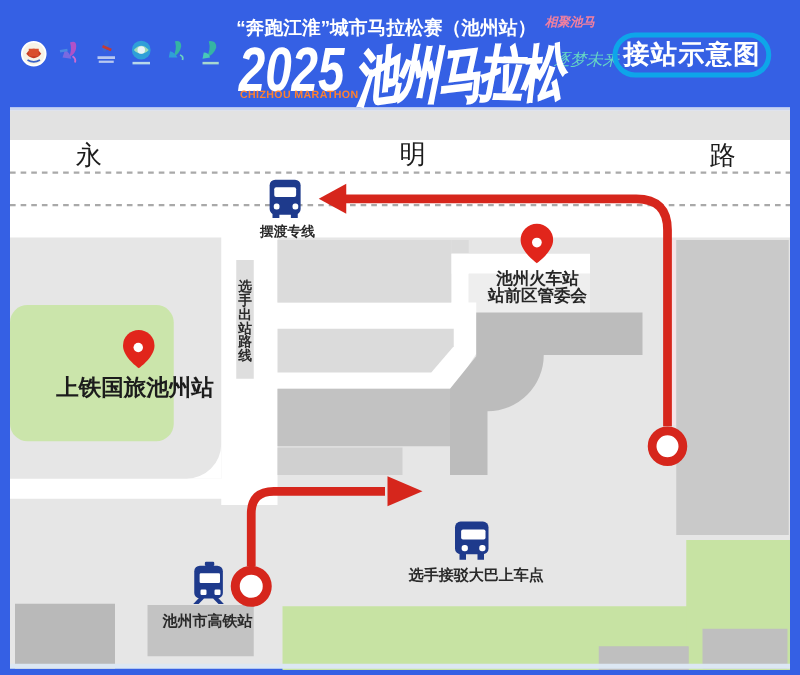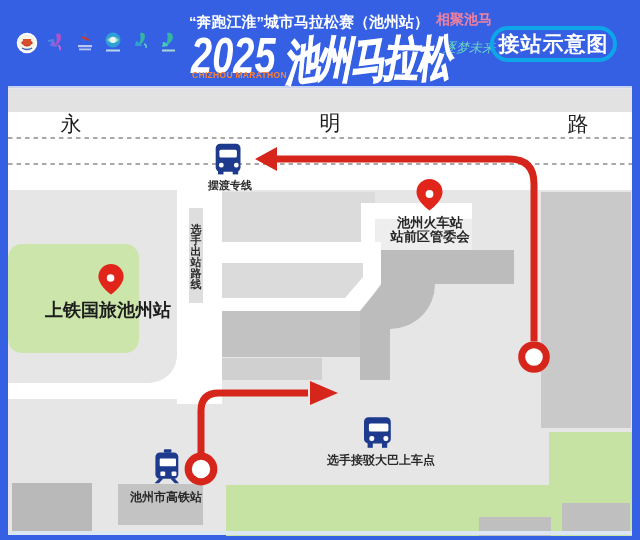--- a/index.html
+++ b/index.html
@@ -189,21 +189,21 @@
     <g>
       <path d="M 167,5 q 6,-1 6,5 q -2,6 -8,8 q 4,-6 2,-13 Z" fill="#35b4a4"></path>
       <path d="M 163,14 q 4,0 5,4 l -6,1 Z" fill="#48c8b8"></path>
       <rect x="162" y="21.5" width="13" height="2" fill="#a8d8d0"></rect>
     </g>
   </svg>
 </div>
 
 <div class="abs" style="left:189px;top:13px;font-size:15px;font-weight:bold;color:#ffffff;letter-spacing:0px;white-space:nowrap">“奔跑江淮”城市马拉松赛（池州站）</div>
 
-<div class="abs" style="left:436px;top:11px;font-size:14px;font-weight:bold;color:#f2809f;white-space:nowrap">相聚池马</div>
+<div class="abs" style="left:436px;top:11px;font-size:10px;font-weight:bold;font-style:italic;color:#f2809f;white-space:nowrap">相聚池马</div>
 
 <div class="abs" style="left:443px;top:39px;font-size:13px;font-weight:normal;font-style:italic;color:#66d6c4;white-space:nowrap">逐梦未来</div>
 
 <div class="abs" style="left:191px;top:27px;font-size:50px;font-weight:bold;font-style:italic;color:#ffffff;transform:scaleX(0.76);transform-origin:0 0">2025</div>
 
 <div class="abs" style="left:192px;top:70px;font-size:8.5px;font-weight:bold;color:#ff8030;letter-spacing:0.3px">CHIZHOU MARATHON</div>
 
 <div class="abs" style="left:284px;top:29px;width:290px;height:64px;color:#ffffff;font-weight:bold;font-style:italic;font-size:48px;letter-spacing:-2px;white-space:nowrap;-webkit-text-stroke:1.3px #ffffff;transform:rotate(-1.2deg) scaleX(0.72);transform-origin:0 50%">
   <span style="display:inline-block;transform:rotate(-5deg) translateY(1px)">池</span><span style="display:inline-block;transform:rotate(3deg)">州</span><span style="display:inline-block;transform:rotate(-4deg) translateY(2px)">马</span><span style="display:inline-block;transform:rotate(2deg)">拉</span><span style="display:inline-block;transform:rotate(-3deg) translateY(1px)">松</span>
 </div>

